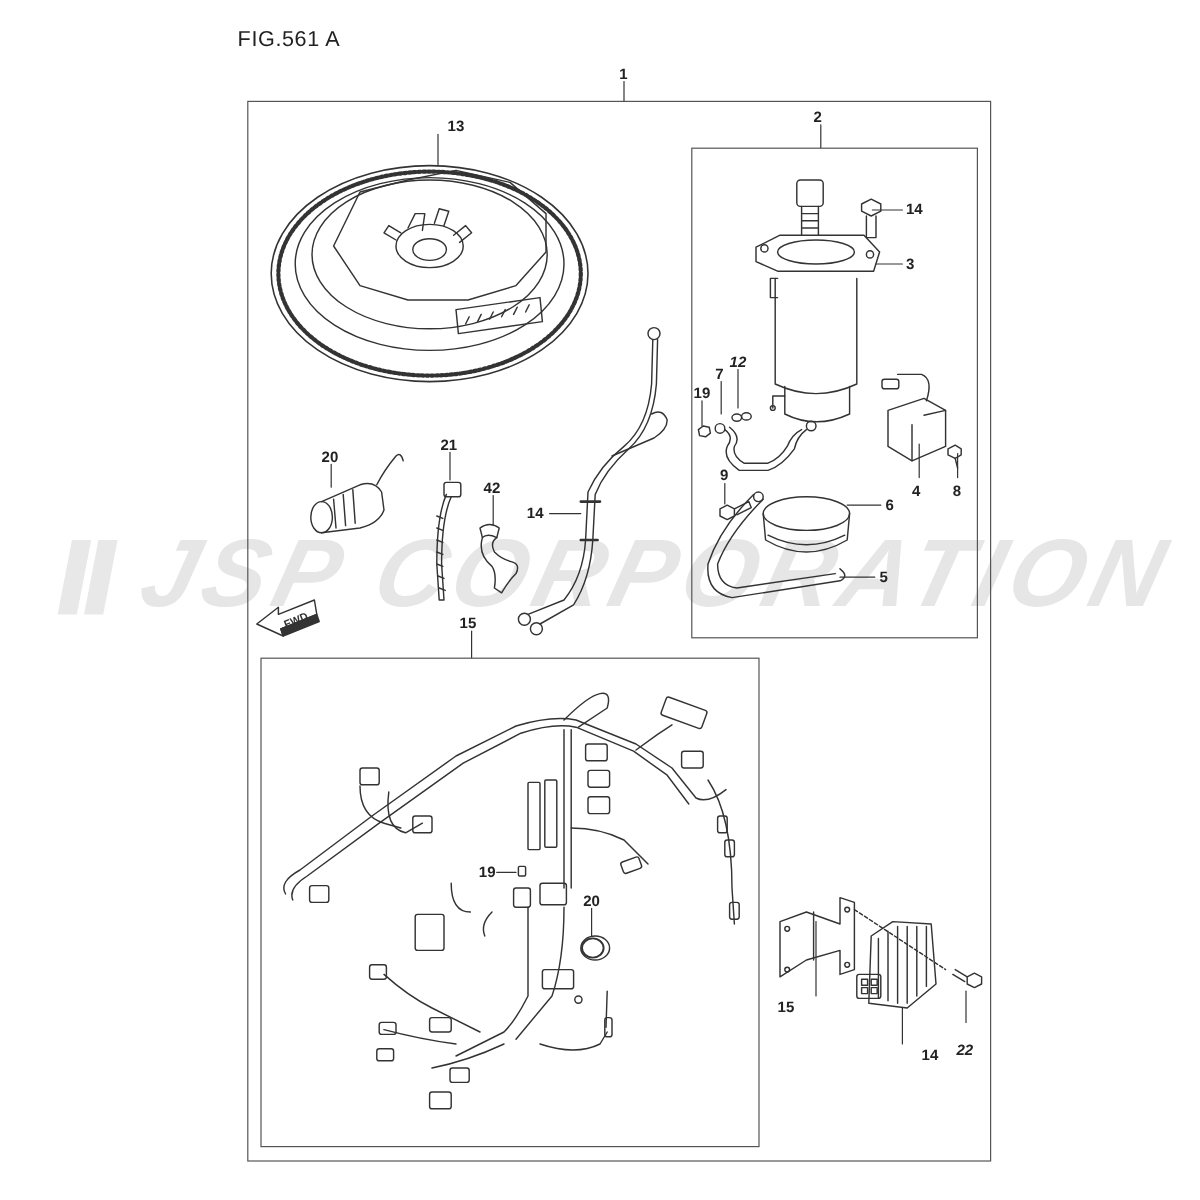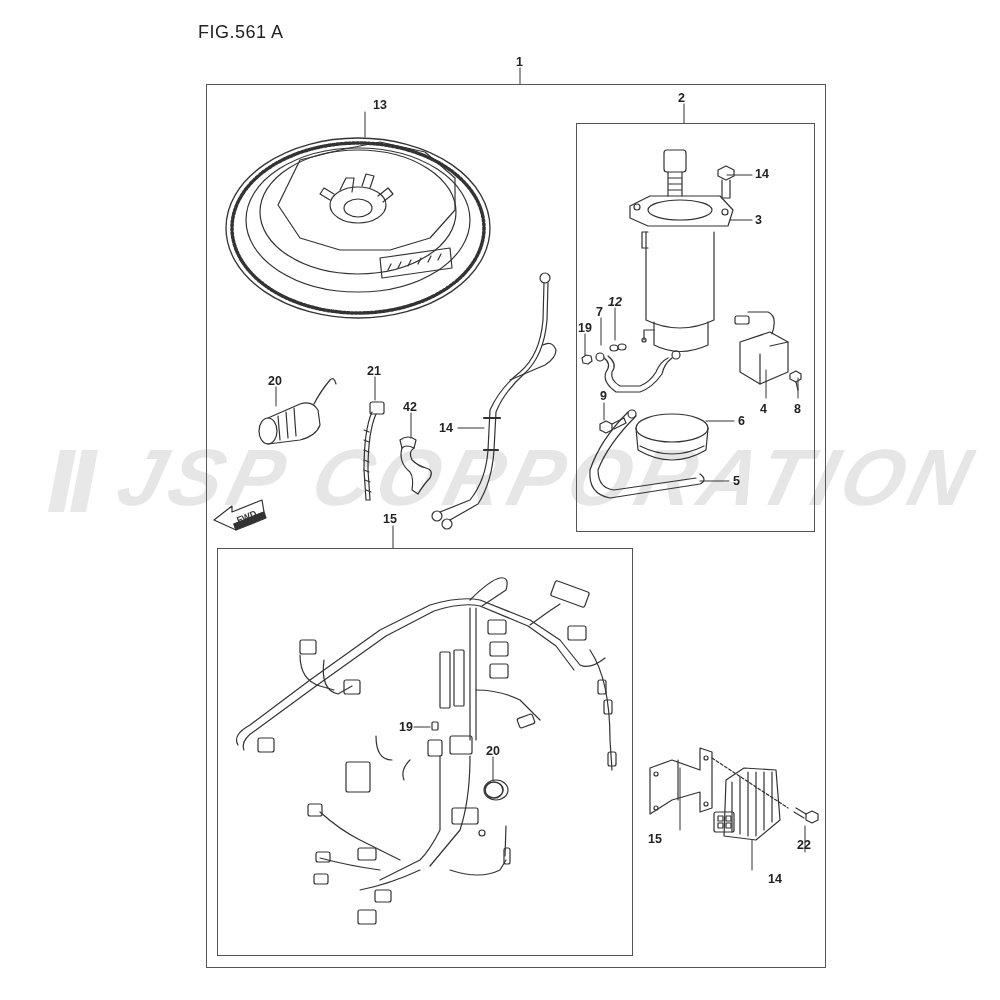--- a/index.html
+++ b/index.html
@@ -257,14 +257,14 @@
 <div class="callout" style="left:608px; top:296px;font-style:italic;">12</div>
 <div class="callout" style="left:357px; top:99px;margin-left:16px;">13</div>
 <div class="callout" style="left:768px; top:873px;">14</div>
 <div class="callout" style="left:648px; top:833px;text-align:center;">15</div>
 <div class="callout" style="left:439px; top:422px;">14</div>
 <div class="callout" style="left:383px; top:513px;">15</div>
 <div class="callout" style="left:486px; top:745px;">20</div>
 <div class="callout" style="left:399px; top:721px;">19</div>
 <div class="callout" style="left:268px; top:375px;text-align:center;">20</div>
 <div class="callout" style="left:367px; top:365px;text-align:right;">21</div>
-<div class="callout" style="left:797px; top:839px;">22</div>
+<div class="callout" style="left:797px; top:869px;font-style:italic;">22</div>
 <div class="callout" style="left:403px; top:401px;">42</div>
 
 </body></html>

